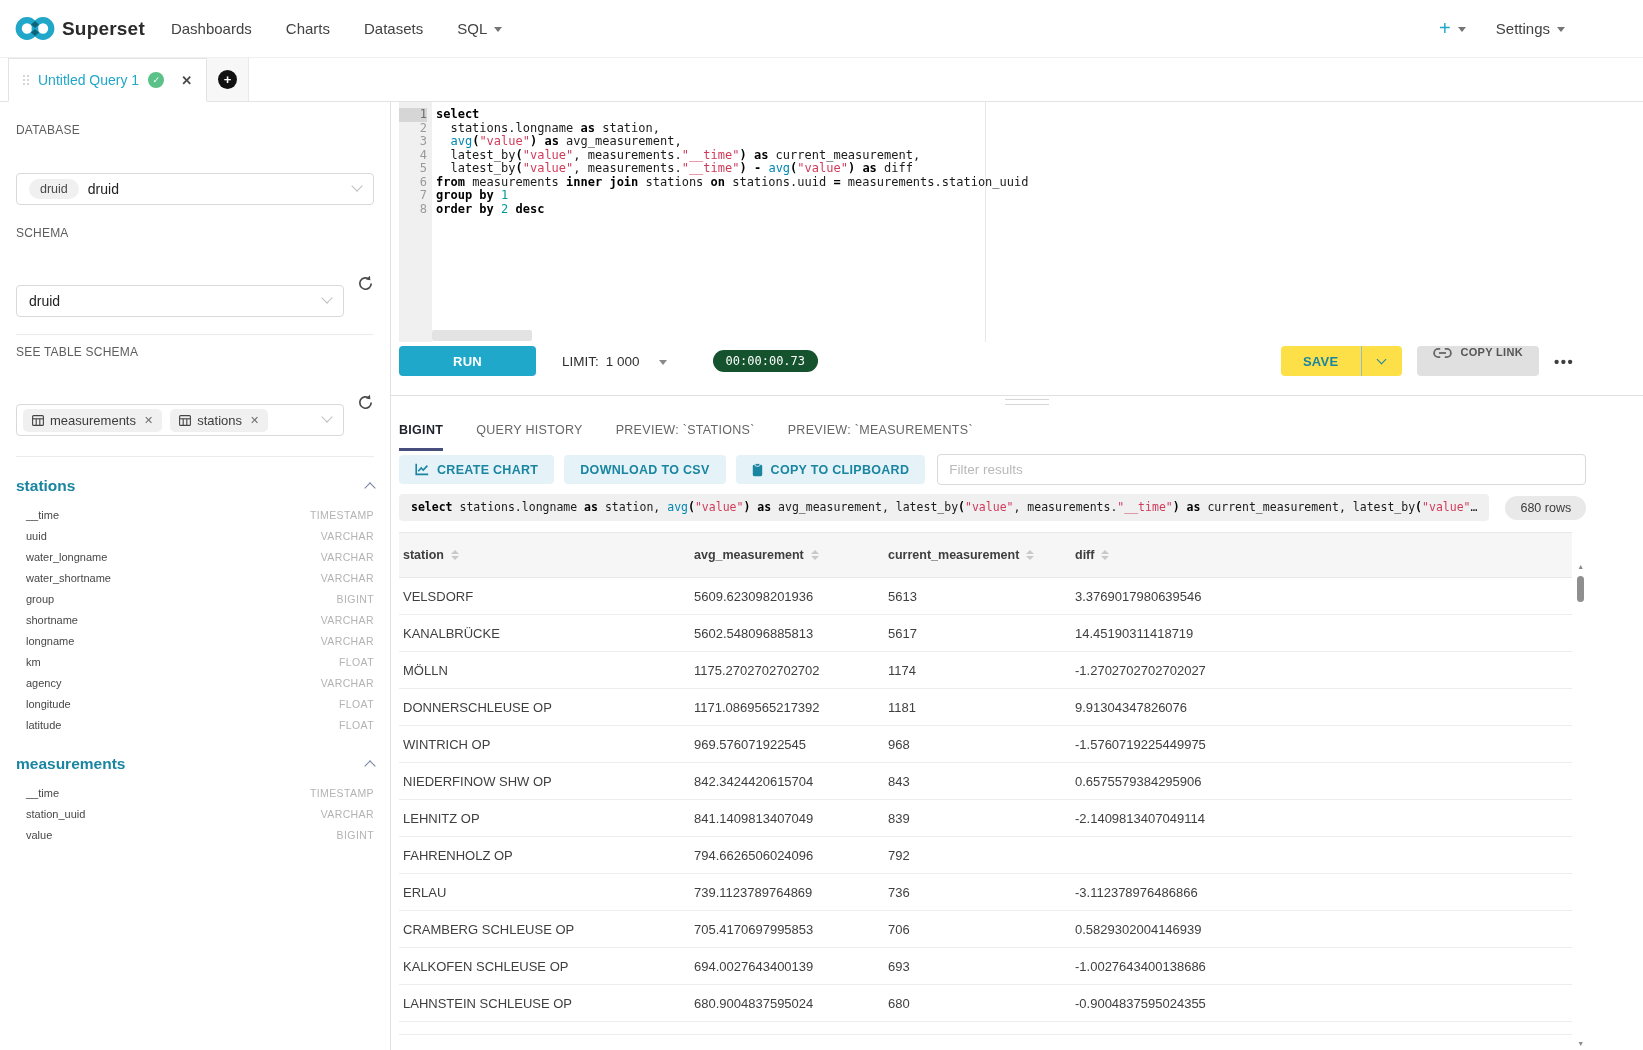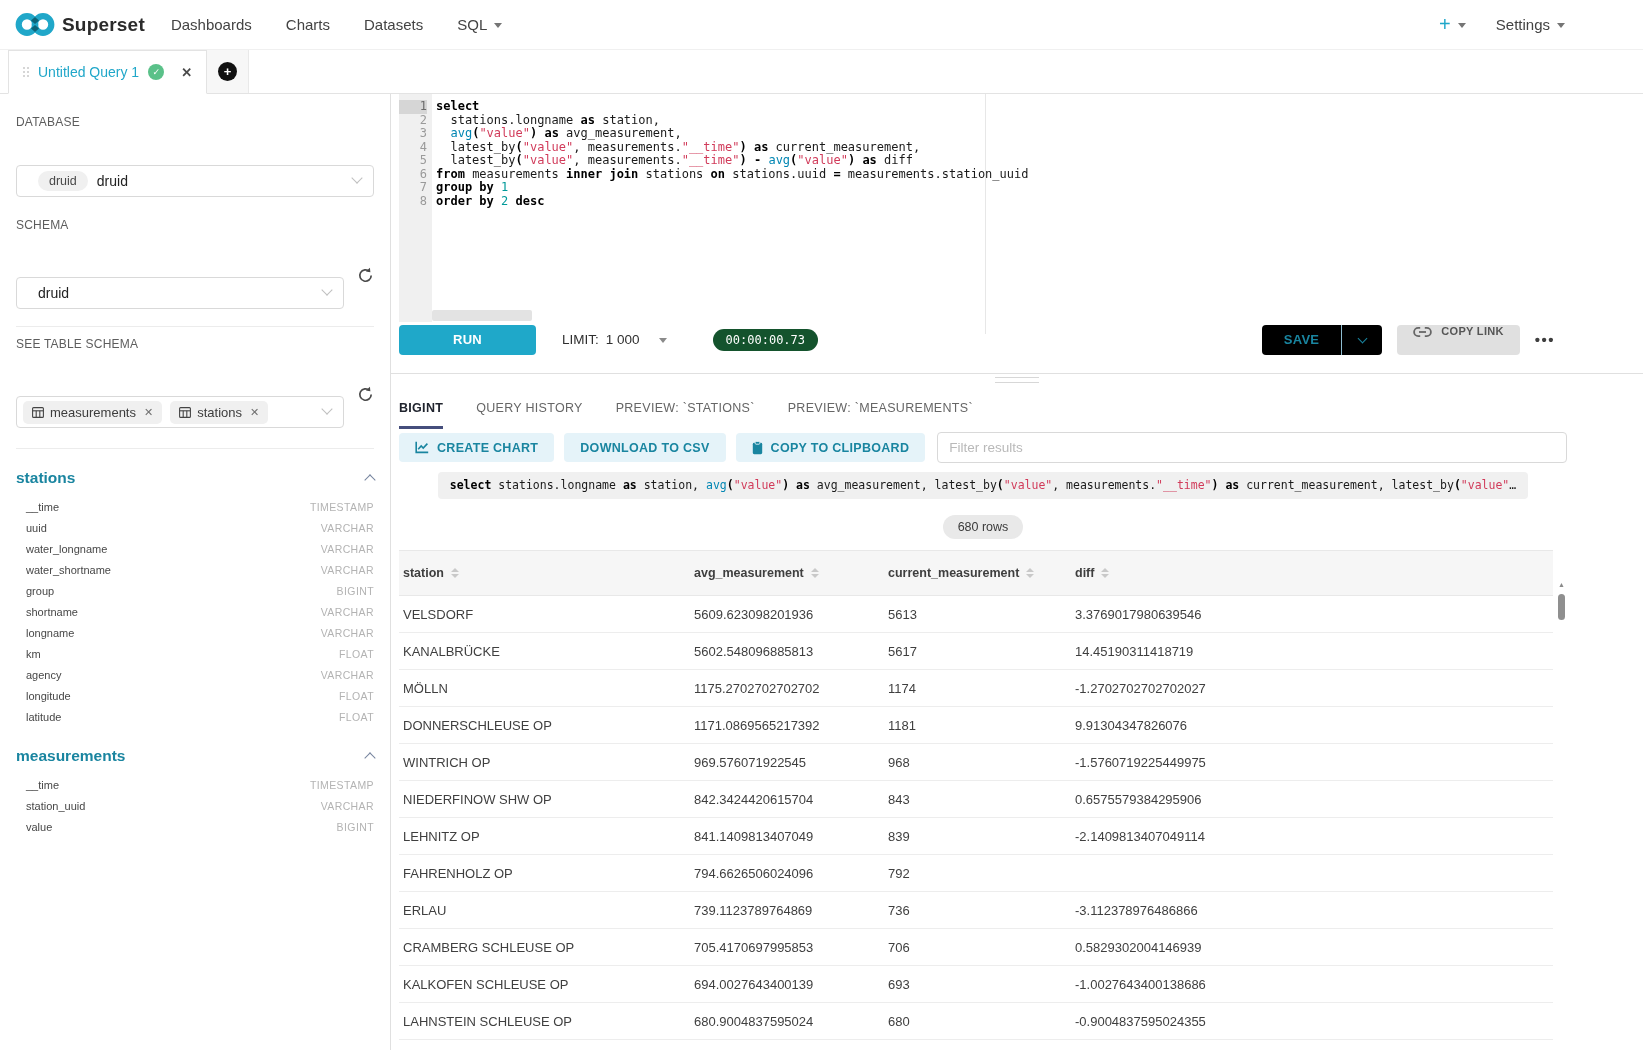--- a/index.html
+++ b/index.html
@@ -1,19 +1,19 @@
 <!DOCTYPE html>
 <html><head>
 <meta charset="utf-8">
 <style>
   * { margin:0; padding:0; box-sizing:border-box; }
   html,body { width:1643px; height:1050px; background:#fff; font-family:"Liberation Sans", sans-serif; overflow:hidden; color:#333; }
 
   
-  .navbar { height:50px; display:flex; align-items:center; padding:0 78px 0 14px; border-bottom:1px solid #f0f0f0; background:#fff; }
+  .navbar { height:58px; display:flex; align-items:center; padding:0 78px 0 14px; border-bottom:1px solid #f0f0f0; background:#fff; }
   .brand { display:flex; align-items:center; gap:6px; }
   .brand-label { font-size:19px; font-weight:700; color:#2b2b2b; letter-spacing:.2px; }
   .nav-menu { display:flex; align-items:center; margin-left:26px; gap:34px; height:100%; }
   .nav-item { display:flex; align-items:center; gap:7px; font-size:15px; color:#434343; cursor:pointer; height:100%; }
   .nav-right { margin-left:auto; display:flex; align-items:center; gap:30px; }
   .plus-link { color:#20A7C9; font-size:20px; font-weight:400; display:flex; align-items:center; gap:7px; }
   .settings-link { color:#434343; font-size:15px; display:flex; align-items:center; gap:7px; }
   .caret { width:0; height:0; border-left:4px solid transparent; border-right:4px solid transparent; border-top:5px solid #757575; margin-top:2px; }
 
   
@@ -29,21 +29,21 @@
   .addtab { width:42px; background:#f7f7f7; border-right:1px solid #e9e9e9; display:flex; align-items:center; justify-content:center; }
   .add-circle { width:19px; height:19px; border-radius:50%; background:#111; color:#fff; display:flex; align-items:center; justify-content:center; font-size:13px; font-weight:700; cursor:pointer; }
   .add-circle::before { content:"+"; }
 
   
   .main { display:flex; height:959px; }
 
   
   .sidebar { width:391px; min-width:391px; border-right:1px solid #e0e0e0; padding:13px 16px 0 16px; overflow:hidden; }
   .sb-label { font-size:12px; color:#5d5d5d; margin:8px 0 9px; letter-spacing:.2px; }
-  .sel { height:32px; border:1px solid #d9d9d9; border-radius:4px; display:flex; align-items:center; padding:0 30px 0 21px; position:relative; background:#fff; cursor:pointer;margin-top:36px; }
+  .sel { height:32px; border:1px solid #d9d9d9; border-radius:4px; display:flex; align-items:center; padding:0 30px 0 12px; position:relative; background:#fff; cursor:pointer;margin-top:36px; }
   .sel .chev-dn { position:absolute; right:12px; top:11px; }
   .chev { width:8px; height:8px; border-right:1.4px solid #bfbfbf; border-bottom:1.4px solid #bfbfbf; display:inline-block; }
   .chev-dn { transform:rotate(45deg); margin-top:-3px; }
   .chev-up { transform:rotate(-135deg); margin-top:4px; border-color:#76849e; }
   .db-chip { background:#f0f0f0; border-radius:10px; padding:3px 11px; font-size:12.5px; color:#484848; margin-right:9px; }
   .sel-value { font-size:14px; color:#222; }
   .row-with-refresh { display:flex; align-items:center; gap:13px; }
   .row-with-refresh .sel { flex:1; }
   .refresh-btn { background:none; border:none; cursor:pointer; display:flex; padding:0; }
   .sb-divider { border-top:1px solid #ececec; margin:17px 0 10px; }
@@ -76,21 +76,21 @@
   .tk-n { color:#099; }
   .tk-t { color:#1a1a1a; }
 
   
   .toolbar { height:36px; display:flex; align-items:center; padding:2px 88px 0 8px; }
   .run-btn { width:137px; height:30px; background:#1FA8C9; border:none; border-radius:4px; color:#fff; font-weight:700; font-size:13px; letter-spacing:.3px; cursor:pointer; font-family:inherit; }
   .limit { margin-left:26px; display:flex; align-items:center; gap:7px; font-size:13.5px; color:#2f2f2f; cursor:pointer; }
   .limit .caret { margin-left:12px; border-top-color:#8a8a8a; }
   .timer { margin-left:46px; background:#14532d; color:#fff; font-family:"DejaVu Sans Mono", monospace; font-size:12px; padding:4px 13px; border-radius:14px; }
   .tb-right { margin-left:auto; display:flex; align-items:center; gap:15px; }
-  .save-split { display:flex; height:30px; background:#000000; border-radius:4px; overflow:hidden; cursor:pointer; }
+  .save-split { display:flex; height:30px; background:#fde047; border-radius:4px; overflow:hidden; cursor:pointer; }
   .save-main { padding:0 22px; display:flex; align-items:center; color:#1985A0; font-weight:700; font-size:13px; letter-spacing:.3px; }
   .save-div { width:1px; background:#8FBDD1; }
   .save-caretbox { width:40px; display:flex; align-items:center; justify-content:center; }
   .save-caretbox .chev { border-color:#1985A0; width:7px; height:7px; }
   .copylink-btn { height:30px; background:#E0E0E0; border:none; border-radius:4px; padding:0 16px; display:flex; align-items:flex-start; gap:9px; color:#555; font-weight:700; font-size:11px; letter-spacing:.3px; cursor:pointer; font-family:inherit; }
   .more-dots { color:#3f3f3f; font-size:15px; font-weight:700; letter-spacing:1.5px; cursor:pointer; }
   .more-dots::before { content:"•••"; }
 
   
   .splitter { margin-top:17px; border-top:1px solid #e0e0e0; }
@@ -102,21 +102,21 @@
   .rtabs { display:flex; gap:33px; height:42px; align-items:stretch; }
   .rtab { font-size:12.5px; color:#666; display:flex; align-items:center; position:relative; letter-spacing:.3px; cursor:pointer; }
   .rtab.active { color:#20242e; font-weight:700; }
   .rtab.active::after { content:""; position:absolute; left:0; right:0; bottom:0; height:3px; background:#454E7C; }
 
   .btn-row { display:flex; align-items:center; margin-top:3px; }
   .pill-btn { height:29px; background:#E5F3F9; border:none; border-radius:4px; padding:0 16px; display:flex; align-items:center; gap:8px; color:#1985A0; font-weight:700; font-size:12.5px; letter-spacing:.3px; margin-right:10px; cursor:pointer; font-family:inherit; }
   .filter-input { flex:1; height:31px; border:1px solid #d9d9d9; border-radius:4px; margin-left:2px; padding:0 11px; font-size:13.5px; color:#333; font-family:inherit; outline:none; }
   .filter-input::placeholder { color:#b9b9b9; }
 
-  .preview-row { display:flex; align-items:center; margin-top:9px; gap:16px;flex-direction:column; }
+  .preview-row { display:flex; align-items:center; margin-top:9px; gap:16px; }
   .qprev { flex:1; background:#f0f0f0; border-radius:4px; padding:5px 12px; font-family:"DejaVu Sans Mono", monospace; font-size:11.5px; white-space:nowrap; overflow:hidden; height:27px; line-height:17px; }
   .rows-badge { background:#e9e9e9; border-radius:12px; padding:5px 15px; font-size:12.5px; color:#3b3b3b; white-space:nowrap; }
 
   .rtable { margin-top:11px; position:relative; padding-right:14px; }
   .thead { display:grid; grid-template-columns:291px 194px 187px 1fr; background:#f6f6f6; border-top:1px solid #e8e8e8; border-bottom:1px solid #e8e8e8; height:46px; align-items:center; }
   .th { display:flex; align-items:center; gap:7px; padding-left:4px; font-weight:700; font-size:12.5px; color:#3f3f3f; cursor:pointer; }
   .sort { display:flex; flex-direction:column; gap:2px; }
   .s-up { width:0; height:0; border-left:4px solid transparent; border-right:4px solid transparent; border-bottom:4px solid #c9c9c9; }
   .s-dn { width:0; height:0; border-left:4px solid transparent; border-right:4px solid transparent; border-top:4px solid #c9c9c9; }
   .trow { display:grid; grid-template-columns:291px 194px 187px 1fr; height:37px; border-bottom:1px solid #ededed; align-items:center; font-size:13px; color:#3f3f3f; }

